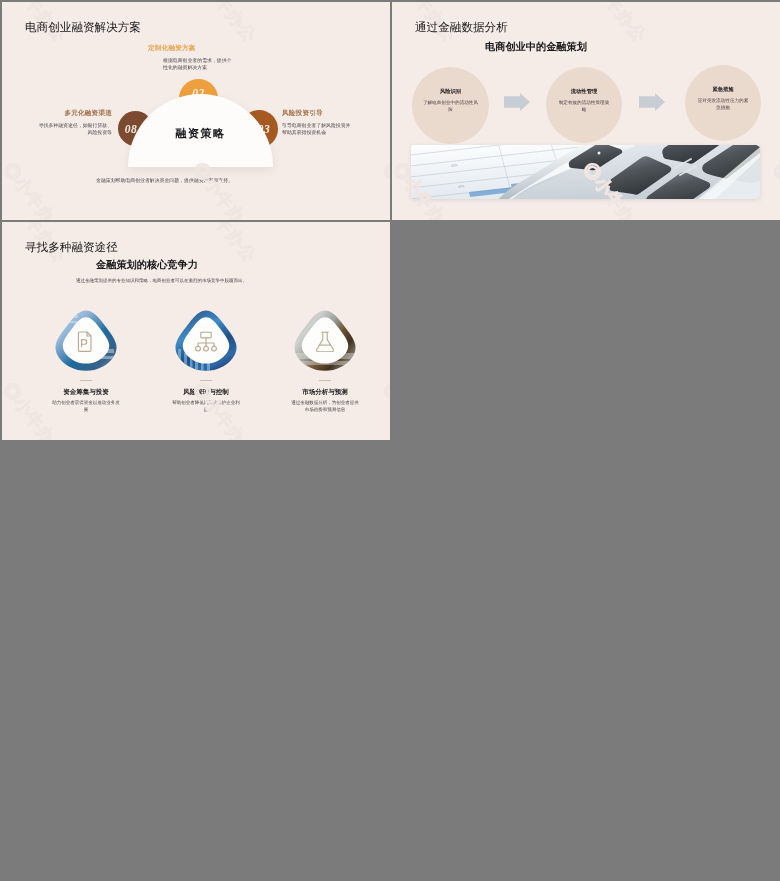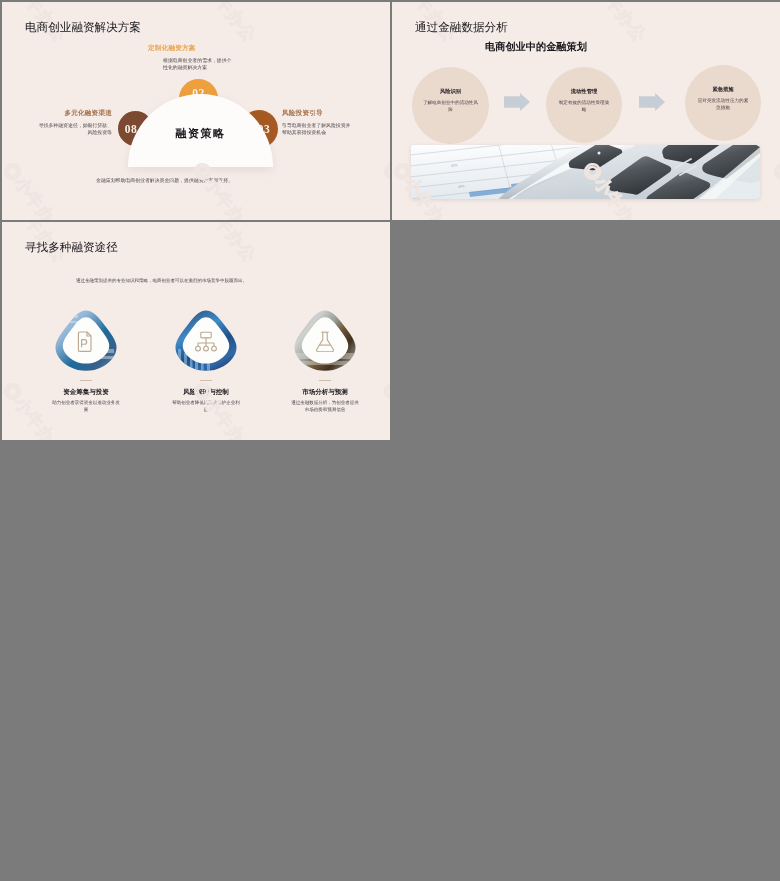--- a/index.html
+++ b/index.html
@@ -15,21 +15,21 @@
 .a{position:absolute}
 .ctr{position:absolute;text-align:left}
 .rt{position:absolute;text-align:right}
 .wmlayer{position:absolute;left:0;top:0;width:388px;height:218px;z-index:6;pointer-events:none;overflow:hidden}
 .wmi{position:absolute;font-size:17px;font-weight:700;color:transparent;-webkit-text-stroke:1.1px #efe5e1;white-space:nowrap;transform:rotate(52deg);transform-origin:0 0;letter-spacing:1px;font-family:"Liberation Sans",sans-serif}
 
 
 .s1-dome{position:absolute;left:126px;top:92px;width:145px;height:73px;background:#fdfcfb;border-radius:73px 73px 0 0;z-index:4;box-shadow:0 3px 8px rgba(130,95,75,.13)}
 .s1-center{position:absolute;left:126px;top:124px;width:145px;text-align:center;font-size:11px;font-weight:700;color:#17161a;z-index:5;letter-spacing:1.5px}
 .s1-circ{position:absolute;z-index:2;border-radius:50%;display:flex;align-items:center;justify-content:center}
-.s1-num{font-weight:700;font-size:11.5px;color:#fbf1e8;font-family:"Liberation Serif",serif;letter-spacing:.5px}
+.s1-num{font-style:italic;font-weight:700;font-size:11.5px;color:#fbf1e8;font-family:"Liberation Serif",serif;letter-spacing:.5px}
 .s1-c1{left:116px;top:109px;width:35px;height:35px;background:#7c4a31;padding-right:9px}
 .s1-c2{left:177px;top:77px;width:39px;height:39px;background:#eda03d;padding-bottom:11px}
 .s1-c3{left:238px;top:108px;width:38px;height:38px;background:#a65a22;padding-left:10px}
 .s1-t1h{left:40px;top:108px;width:70px;font-size:6.6px;font-weight:700;color:#a5724b;letter-spacing:.2px;line-height:1}
 .s1-t1d{left:36px;top:120px;width:74px;font-size:4.9px;color:#4a4247;line-height:7.4px}
 .s1-t2h{left:146px;top:43px;width:100px;font-size:6.6px;font-weight:700;color:#e8a450;letter-spacing:.2px;line-height:1}
 .s1-t2d{left:161px;top:55px;width:70px;font-size:4.9px;color:#4a4247;line-height:7.4px}
 .s1-t3h{left:280px;top:108px;width:70px;font-size:6.6px;font-weight:700;color:#a5724b;letter-spacing:.2px;line-height:1}
 .s1-t3d{left:280px;top:120px;width:70px;font-size:4.9px;color:#4a4247;line-height:7.4px}
 .s1-foot{left:94px;top:175px;width:200px;font-size:4.9px;color:#4a4247;line-height:7.4px}
@@ -205,20 +205,21 @@
 <div class="slide s3">
   <div class="wmlayer">
         <div class="wmi" style="left:14px;top:-40px">◎小牛办公</div>
         <div class="wmi" style="left:204px;top:-40px">◎小牛办公</div>
         <div class="wmi" style="left:394px;top:-40px">◎小牛办公</div>
         <div class="wmi" style="left:14px;top:156px">◎小牛办公</div>
         <div class="wmi" style="left:204px;top:156px">◎小牛办公</div>
         <div class="wmi" style="left:394px;top:156px">◎小牛办公</div>
       </div>
   <div class="title" style="left:23px;top:17.5px">寻找多种融资途径</div>
+  <div class="ctr s3-sub">金融策划的核心竞争力</div>
   <div class="ctr s3-lead">通过金融策划提供的专业知识和策略，电商创业者可以在激烈的市场竞争中脱颖而出。</div>
   <div class="s3-col" style="left:24px">
     <svg class="s3-shape" viewBox="0 0 64 62">
           <defs>
             <clipPath id="triclip1">
               <path d="M32 1.5 C37.5 1.5 42.5 5.5 48.5 13.5 C54 21 60.5 28 62.2 35.5 C64 43.5 58 52.5 49 57.5 C43 60.8 37.5 61.8 32 61.8 C26.5 61.8 21 60.8 15 57.5 C6 52.5 0 43.5 1.8 35.5 C3.5 28 10 21 15.5 13.5 C21.5 5.5 26.5 1.5 32 1.5 Z"></path>
             </clipPath>
             <linearGradient id="gA" x1="0" y1="0" x2="1" y2="1">
               <stop offset="0" stop-color="#cfe0ee"></stop>
               <stop offset=".3" stop-color="#8fb4d6"></stop>

